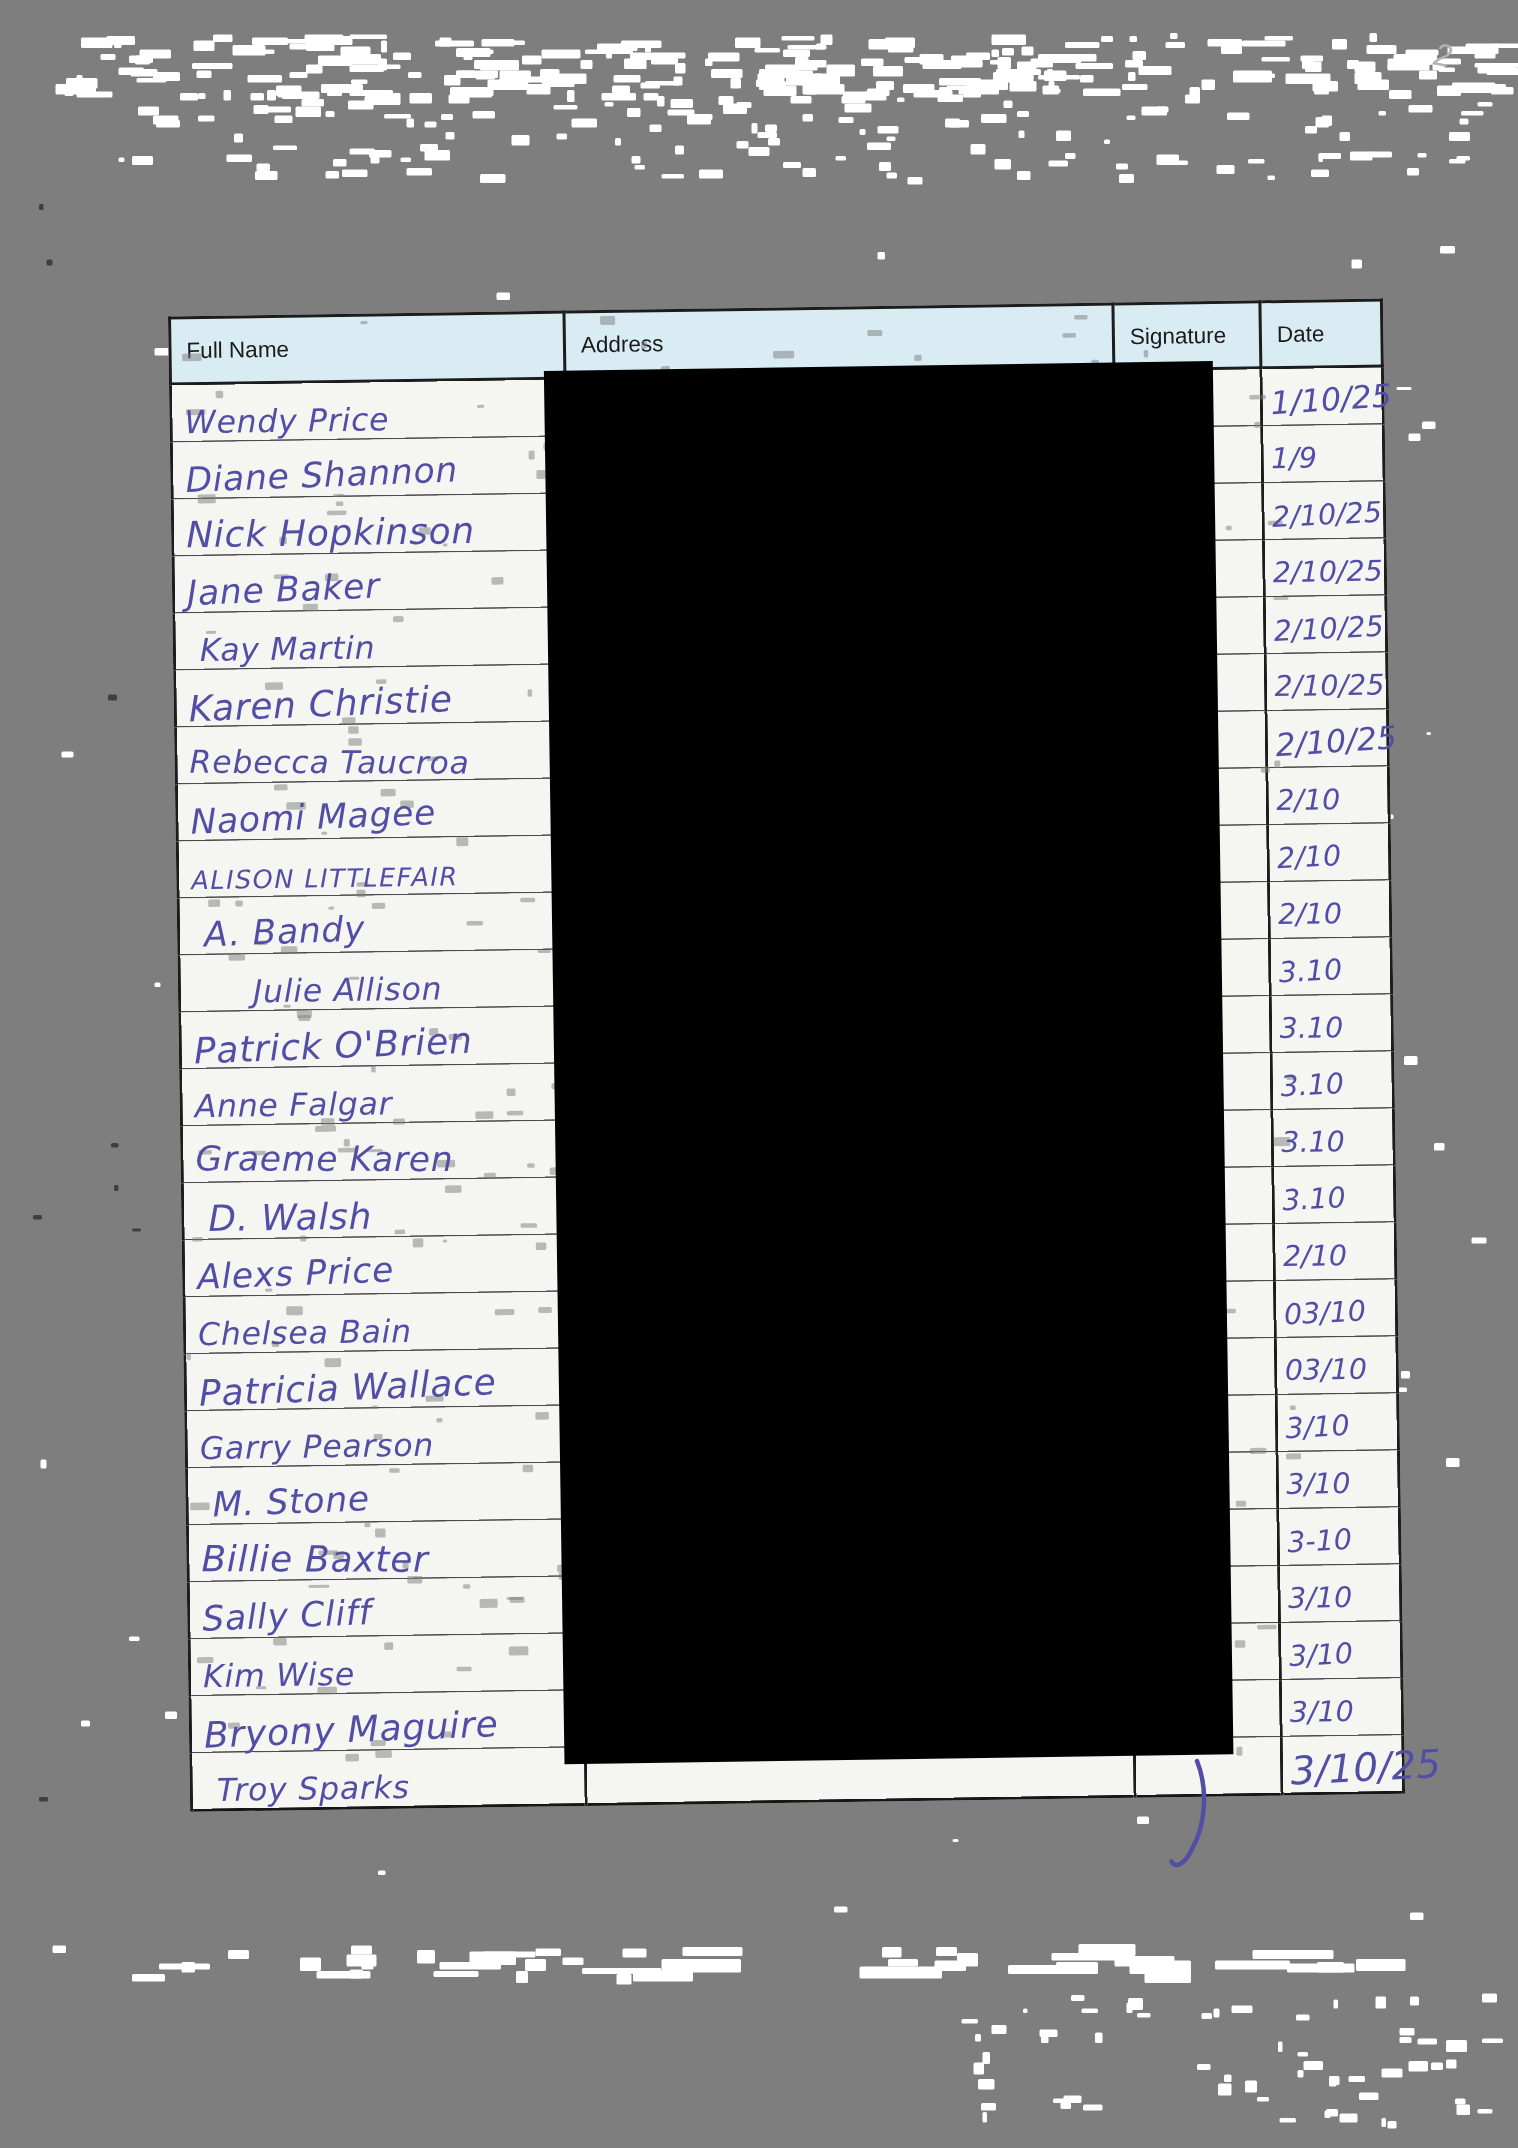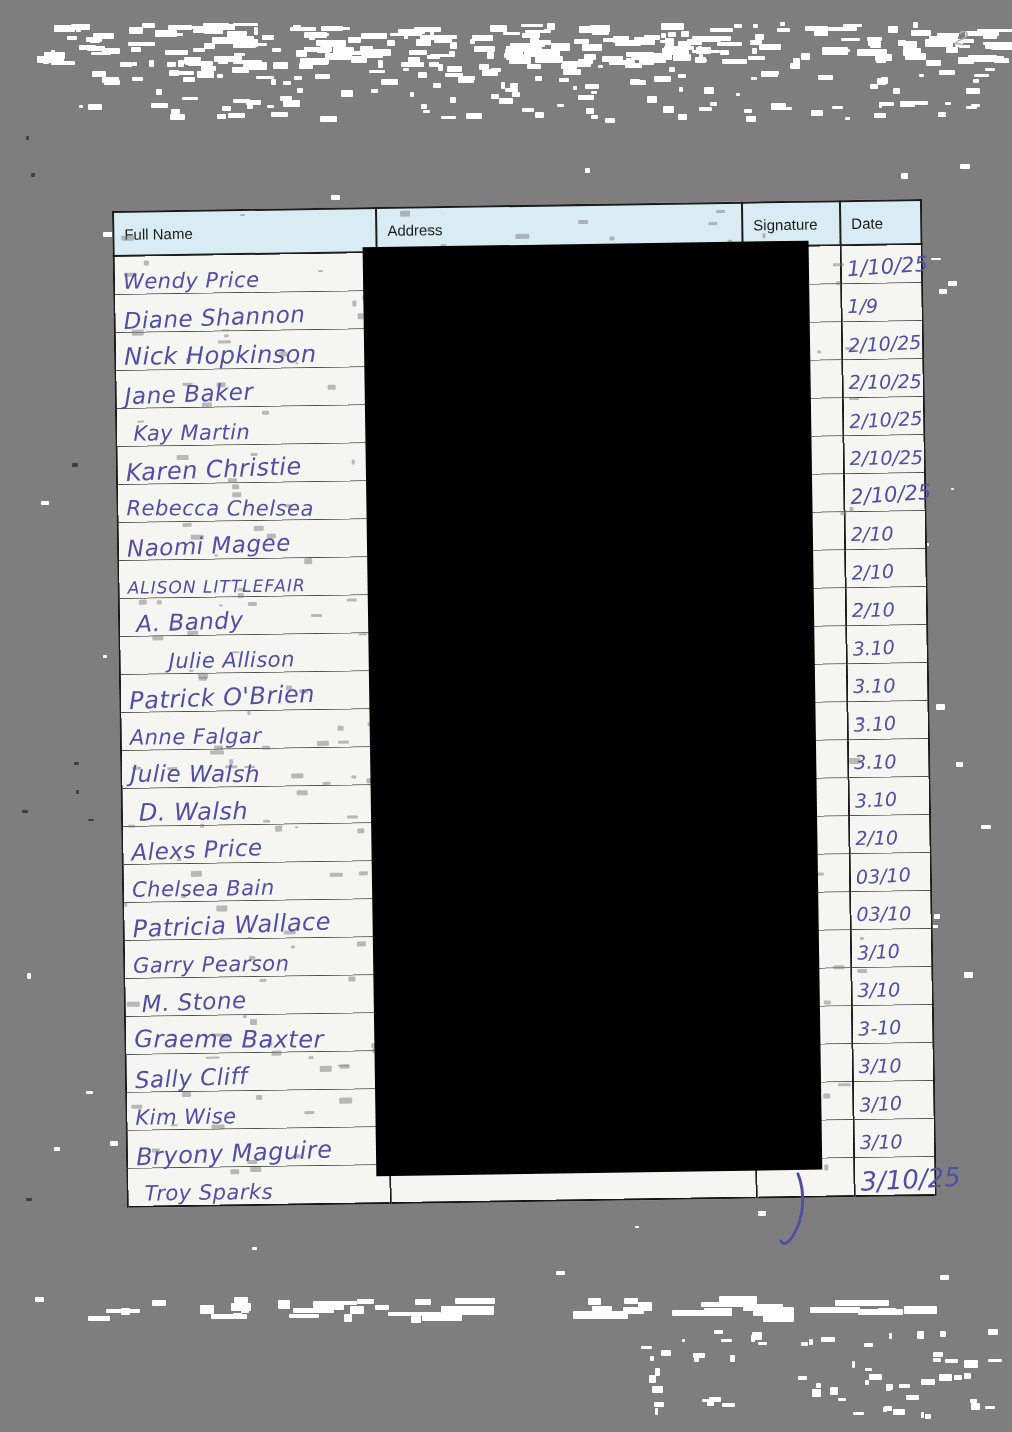--- a/index.html
+++ b/index.html
@@ -695,21 +695,21 @@
       <span class="hw">Karen Christie</span>
     </td>
     <td class="col-address"></td>
     <td class="col-signature"></td>
     <td class="col-date">
       <span class="hw-date">2/10/25</span>
     </td>
   </tr>
           <tr>
     <td class="col-name">
-      <span class="hw">Rebecca Chelsea</span>
+      <span class="hw">Rebecca Taucroa</span>
     </td>
     <td class="col-address"></td>
     <td class="col-signature"></td>
     <td class="col-date">
       <span class="hw-date">2/10/25</span>
     </td>
   </tr>
           <tr>
     <td class="col-name">
       <span class="hw">Naomi Magee</span>
@@ -765,21 +765,21 @@
       <span class="hw">Anne Falgar</span>
     </td>
     <td class="col-address"></td>
     <td class="col-signature"></td>
     <td class="col-date">
       <span class="hw-date">3.10</span>
     </td>
   </tr>
           <tr>
     <td class="col-name">
-      <span class="hw">Julie Walsh</span>
+      <span class="hw">Graeme Karen</span>
     </td>
     <td class="col-address"></td>
     <td class="col-signature"></td>
     <td class="col-date">
       <span class="hw-date">3.10</span>
     </td>
   </tr>
           <tr>
     <td class="col-name">
       <span class="hw">D. Walsh</span>
@@ -835,21 +835,21 @@
       <span class="hw">M. Stone</span>
     </td>
     <td class="col-address"></td>
     <td class="col-signature"></td>
     <td class="col-date">
       <span class="hw-date">3/10</span>
     </td>
   </tr>
           <tr>
     <td class="col-name">
-      <span class="hw">Graeme Baxter</span>
+      <span class="hw">Billie Baxter</span>
     </td>
     <td class="col-address"></td>
     <td class="col-signature"></td>
     <td class="col-date">
       <span class="hw-date">3-10</span>
     </td>
   </tr>
           <tr>
     <td class="col-name">
       <span class="hw">Sally Cliff</span>

